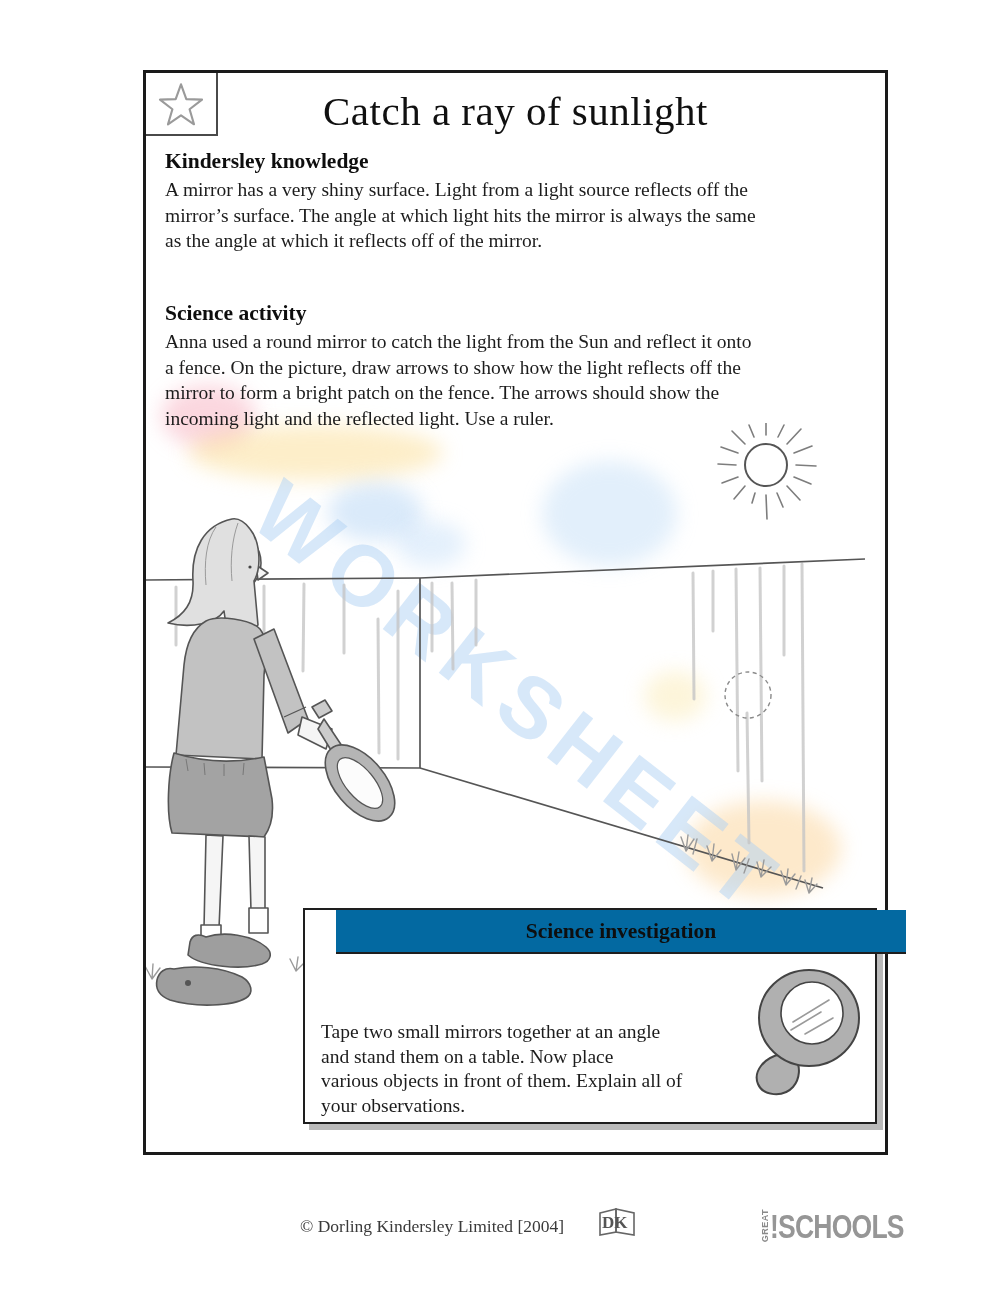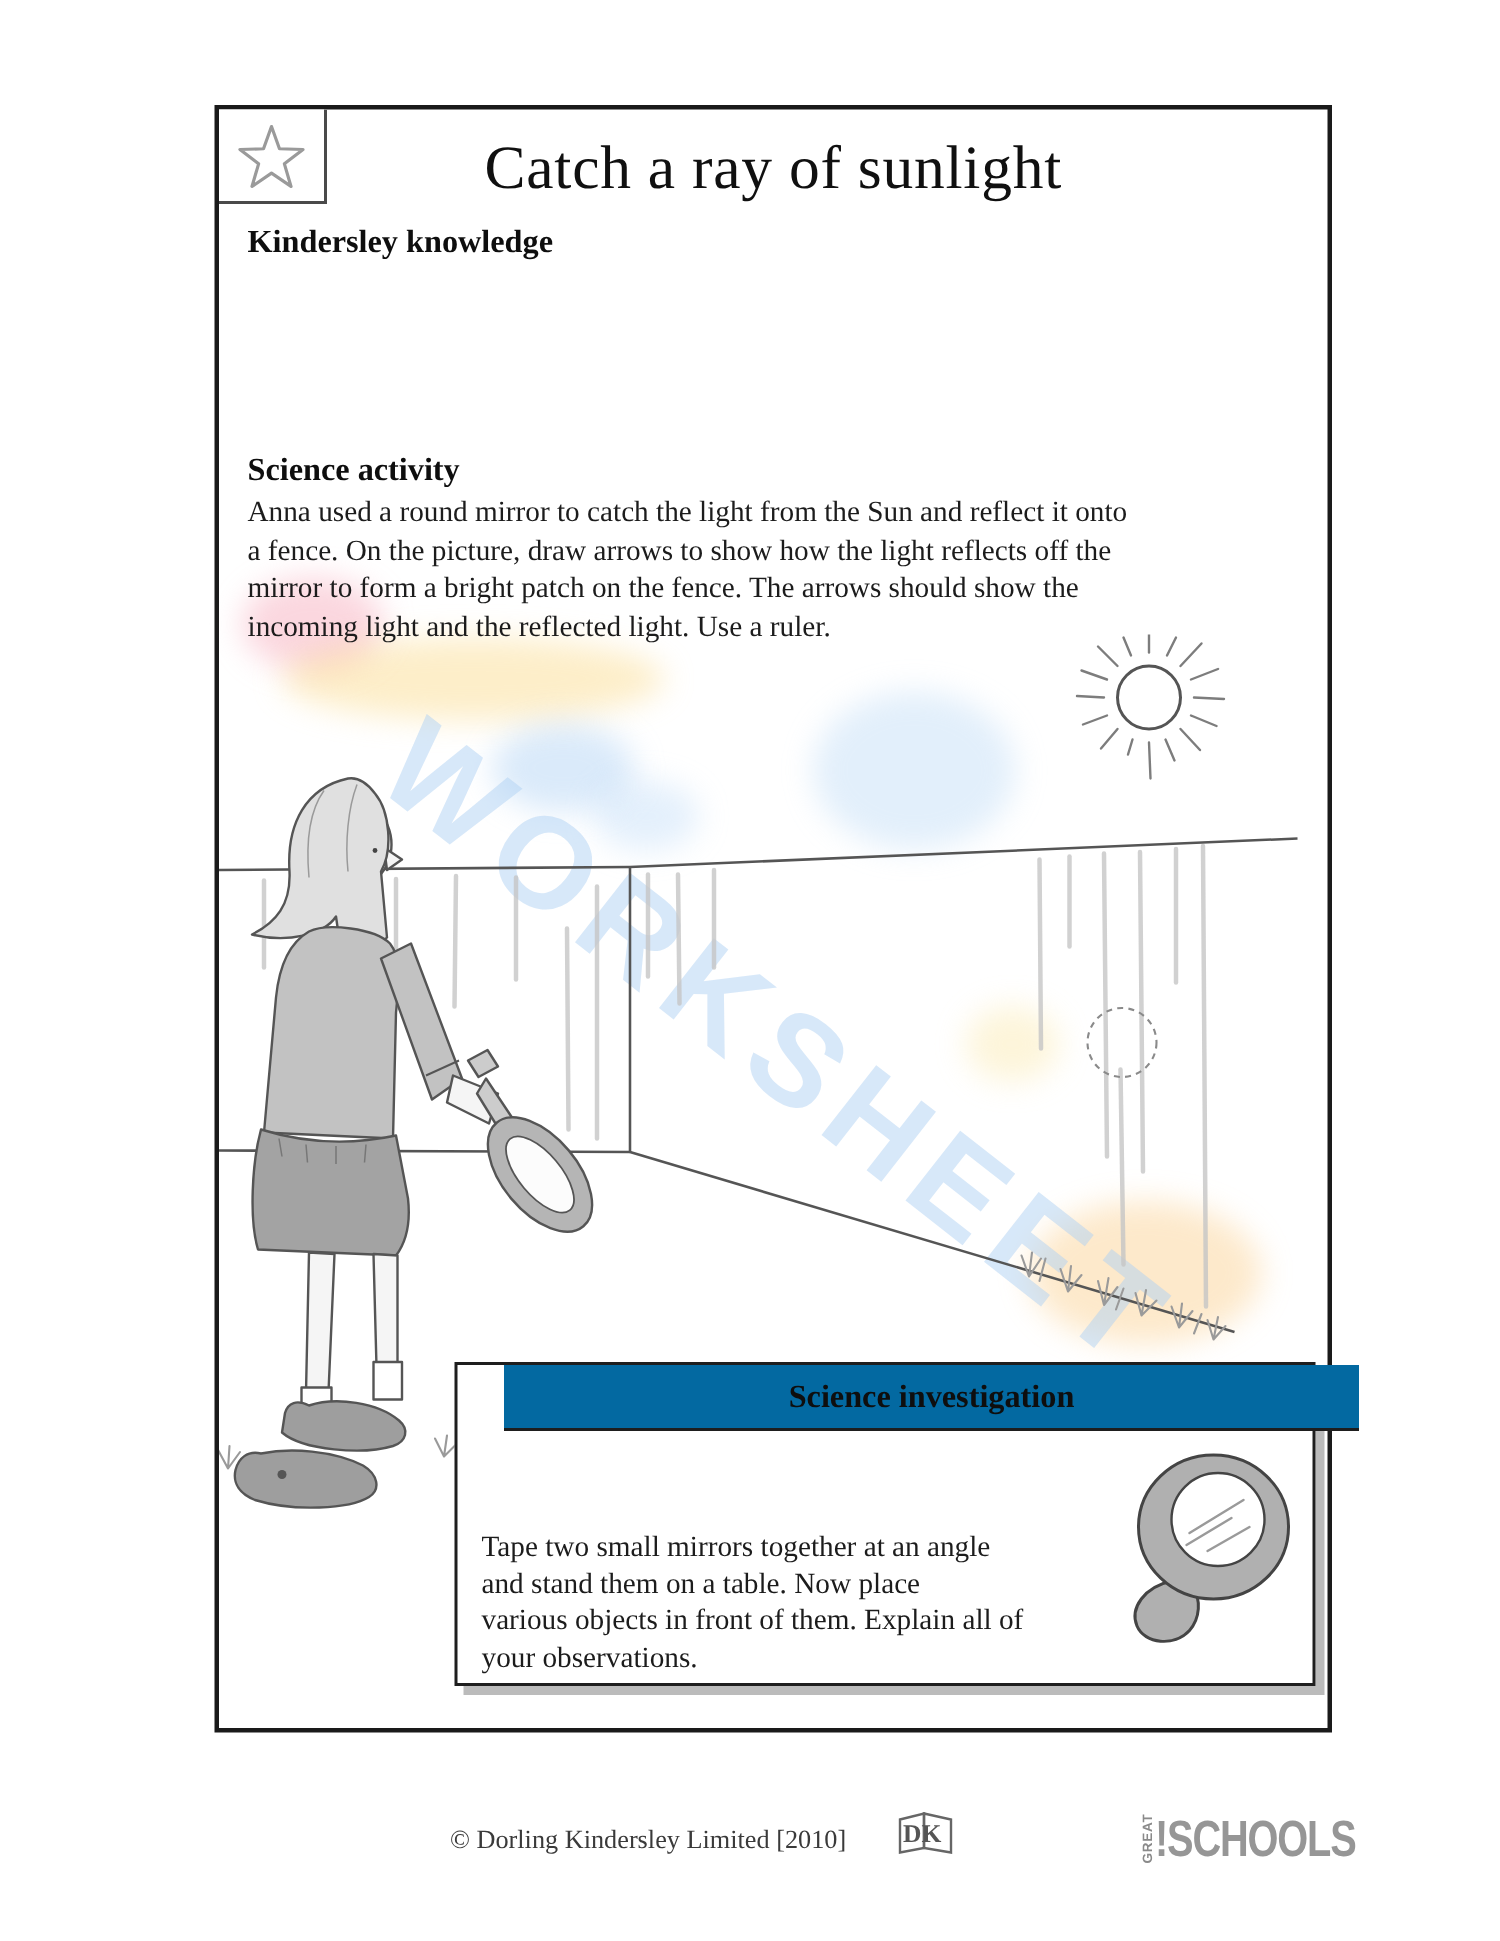--- a/index.html
+++ b/index.html
@@ -65,20 +65,21 @@
   <div class="page">
 
     <div class="abs star-box">
       <svg width="56" height="54" viewBox="0 0 66 66">
         <polygon points="33,9 39.5,27.1 58.7,27.7 43.5,39.4 48.9,57.8 33,47 17.1,57.8 22.5,39.4 7.3,27.7 26.5,27.1" fill="#ffffff" stroke="#9a9a9a" stroke-width="2.6" stroke-linejoin="round"></polygon>
       </svg>
     </div>
 
     <div class="abs title">Catch a ray of sunlight</div>
     <div class="abs h-bold bg-head">Kindersley knowledge</div>
+    <div class="abs body-txt bg-body">A mirror has a very shiny surface. Light from a light source reflects off the<br>mirror’s surface. The angle at which light hits the mirror is always the same<br>as the angle at which it reflects off of the mirror.</div>
     <div class="abs h-bold sa-head">Science activity</div>
     <div class="abs body-txt sa-body">Anna used a round mirror to catch the light from the Sun and reflect it onto<br>a fence. On the picture, draw arrows to show how the light reflects off the<br>mirror to form a bright patch on the fence. The arrows should show the<br>incoming light and the reflected light. Use a ruler.</div>
 
     <div class="abs blob pink"></div>
     <div class="abs blob yellow1"></div>
     <div class="abs blob blue1"></div>
     <div class="abs blob blue2"></div>
     <div class="abs blob blue3"></div>
     <div class="abs blob yellow2"></div>
     <div class="abs blob orange1"></div>
@@ -203,21 +204,21 @@
         <circle cx="79" cy="55" r="31" fill="#ffffff" stroke="#444" stroke-width="1.6"></circle>
         <g stroke="#9a9a9a" stroke-width="1.6" stroke-linecap="round">
           <line x1="60" y1="64" x2="96" y2="42"></line>
           <line x1="58" y1="72" x2="88" y2="54"></line>
           <line x1="72" y1="76" x2="100" y2="60"></line>
         </g>
       </svg>
     </div>
   </div>
 
-  <div class="footer-copy">© Dorling Kindersley Limited [2010]</div>
+  <div class="footer-copy">© Dorling Kindersley Limited [2004]</div>
   <svg class="dk-logo" viewBox="0 0 40 32">
     <path d="M3,7 L19,3 L19,26 L3,29 Z" fill="none" stroke="#666" stroke-width="1.6"></path>
     <path d="M19,3 L37,7 L37,29 L19,26 Z" fill="none" stroke="#666" stroke-width="1.6"></path>
     <text x="5" y="22" font-family="Liberation Serif, serif" font-size="17" font-weight="bold" fill="#555" aria-label="DK">DK</text>
   </svg>
   <div class="gs-logo">
     <span class="gs-vert">GREAT</span>
     <span class="gs-main">!SCHOOLS</span>
   </div>
 </div>

